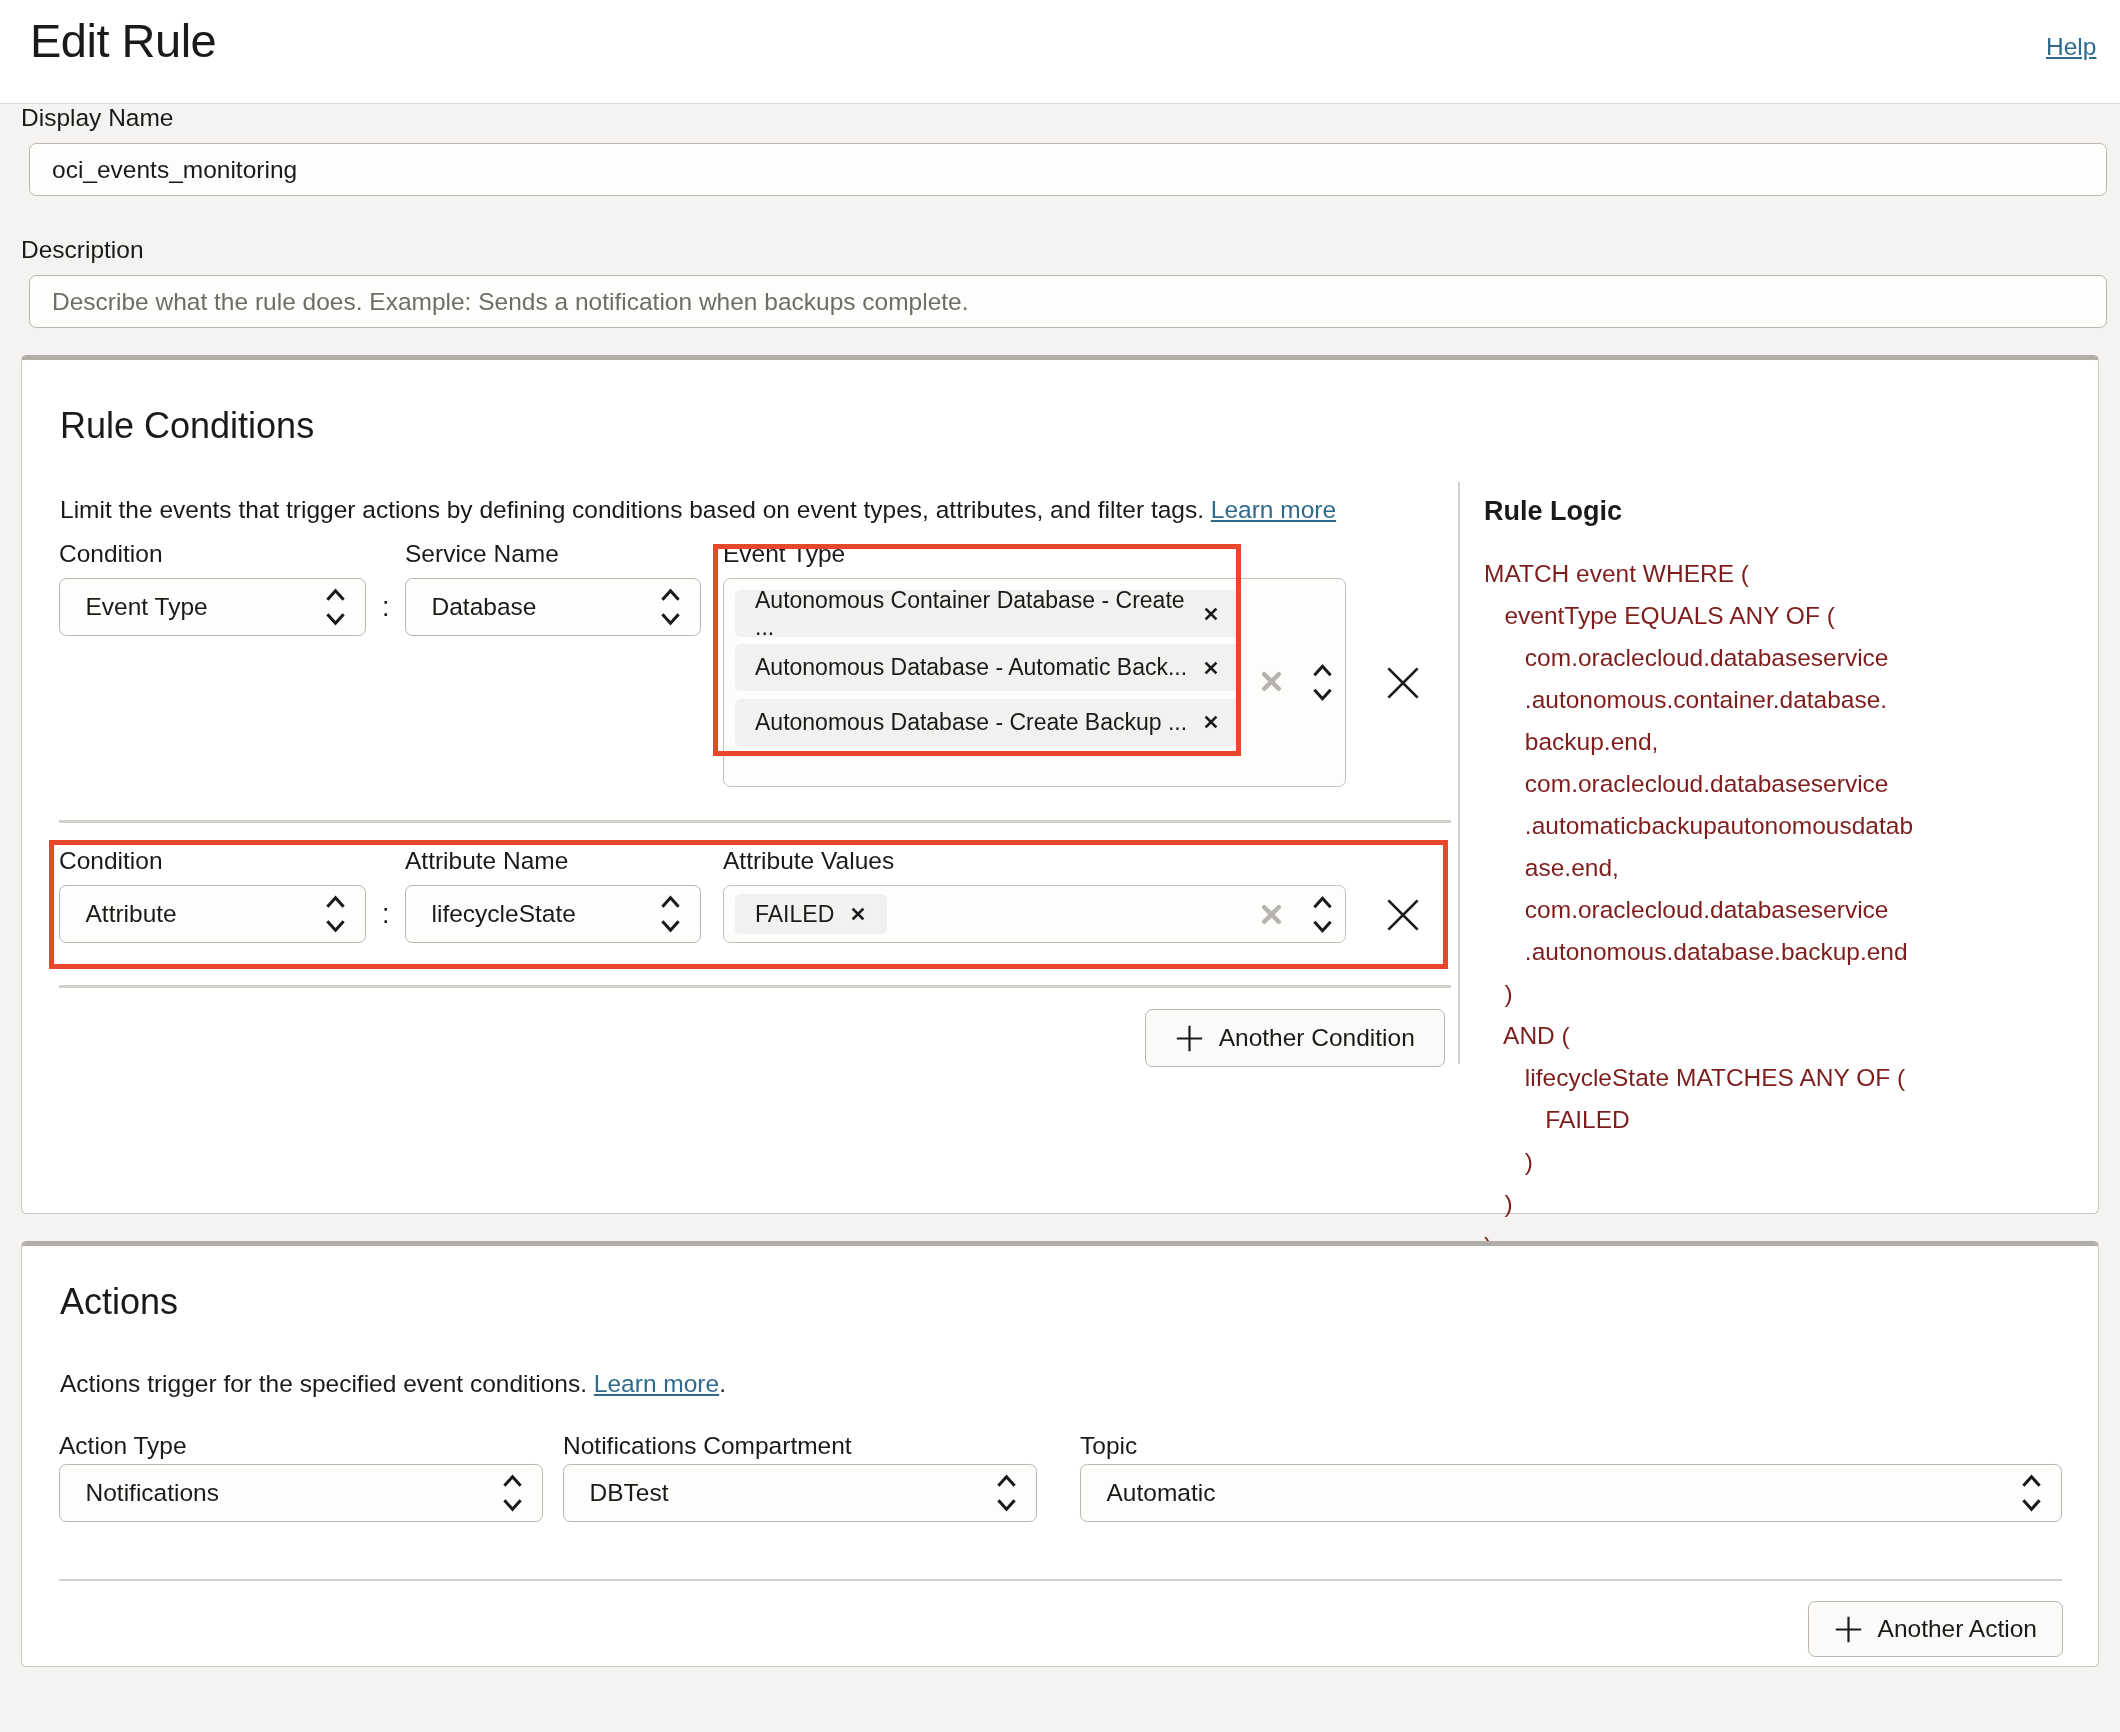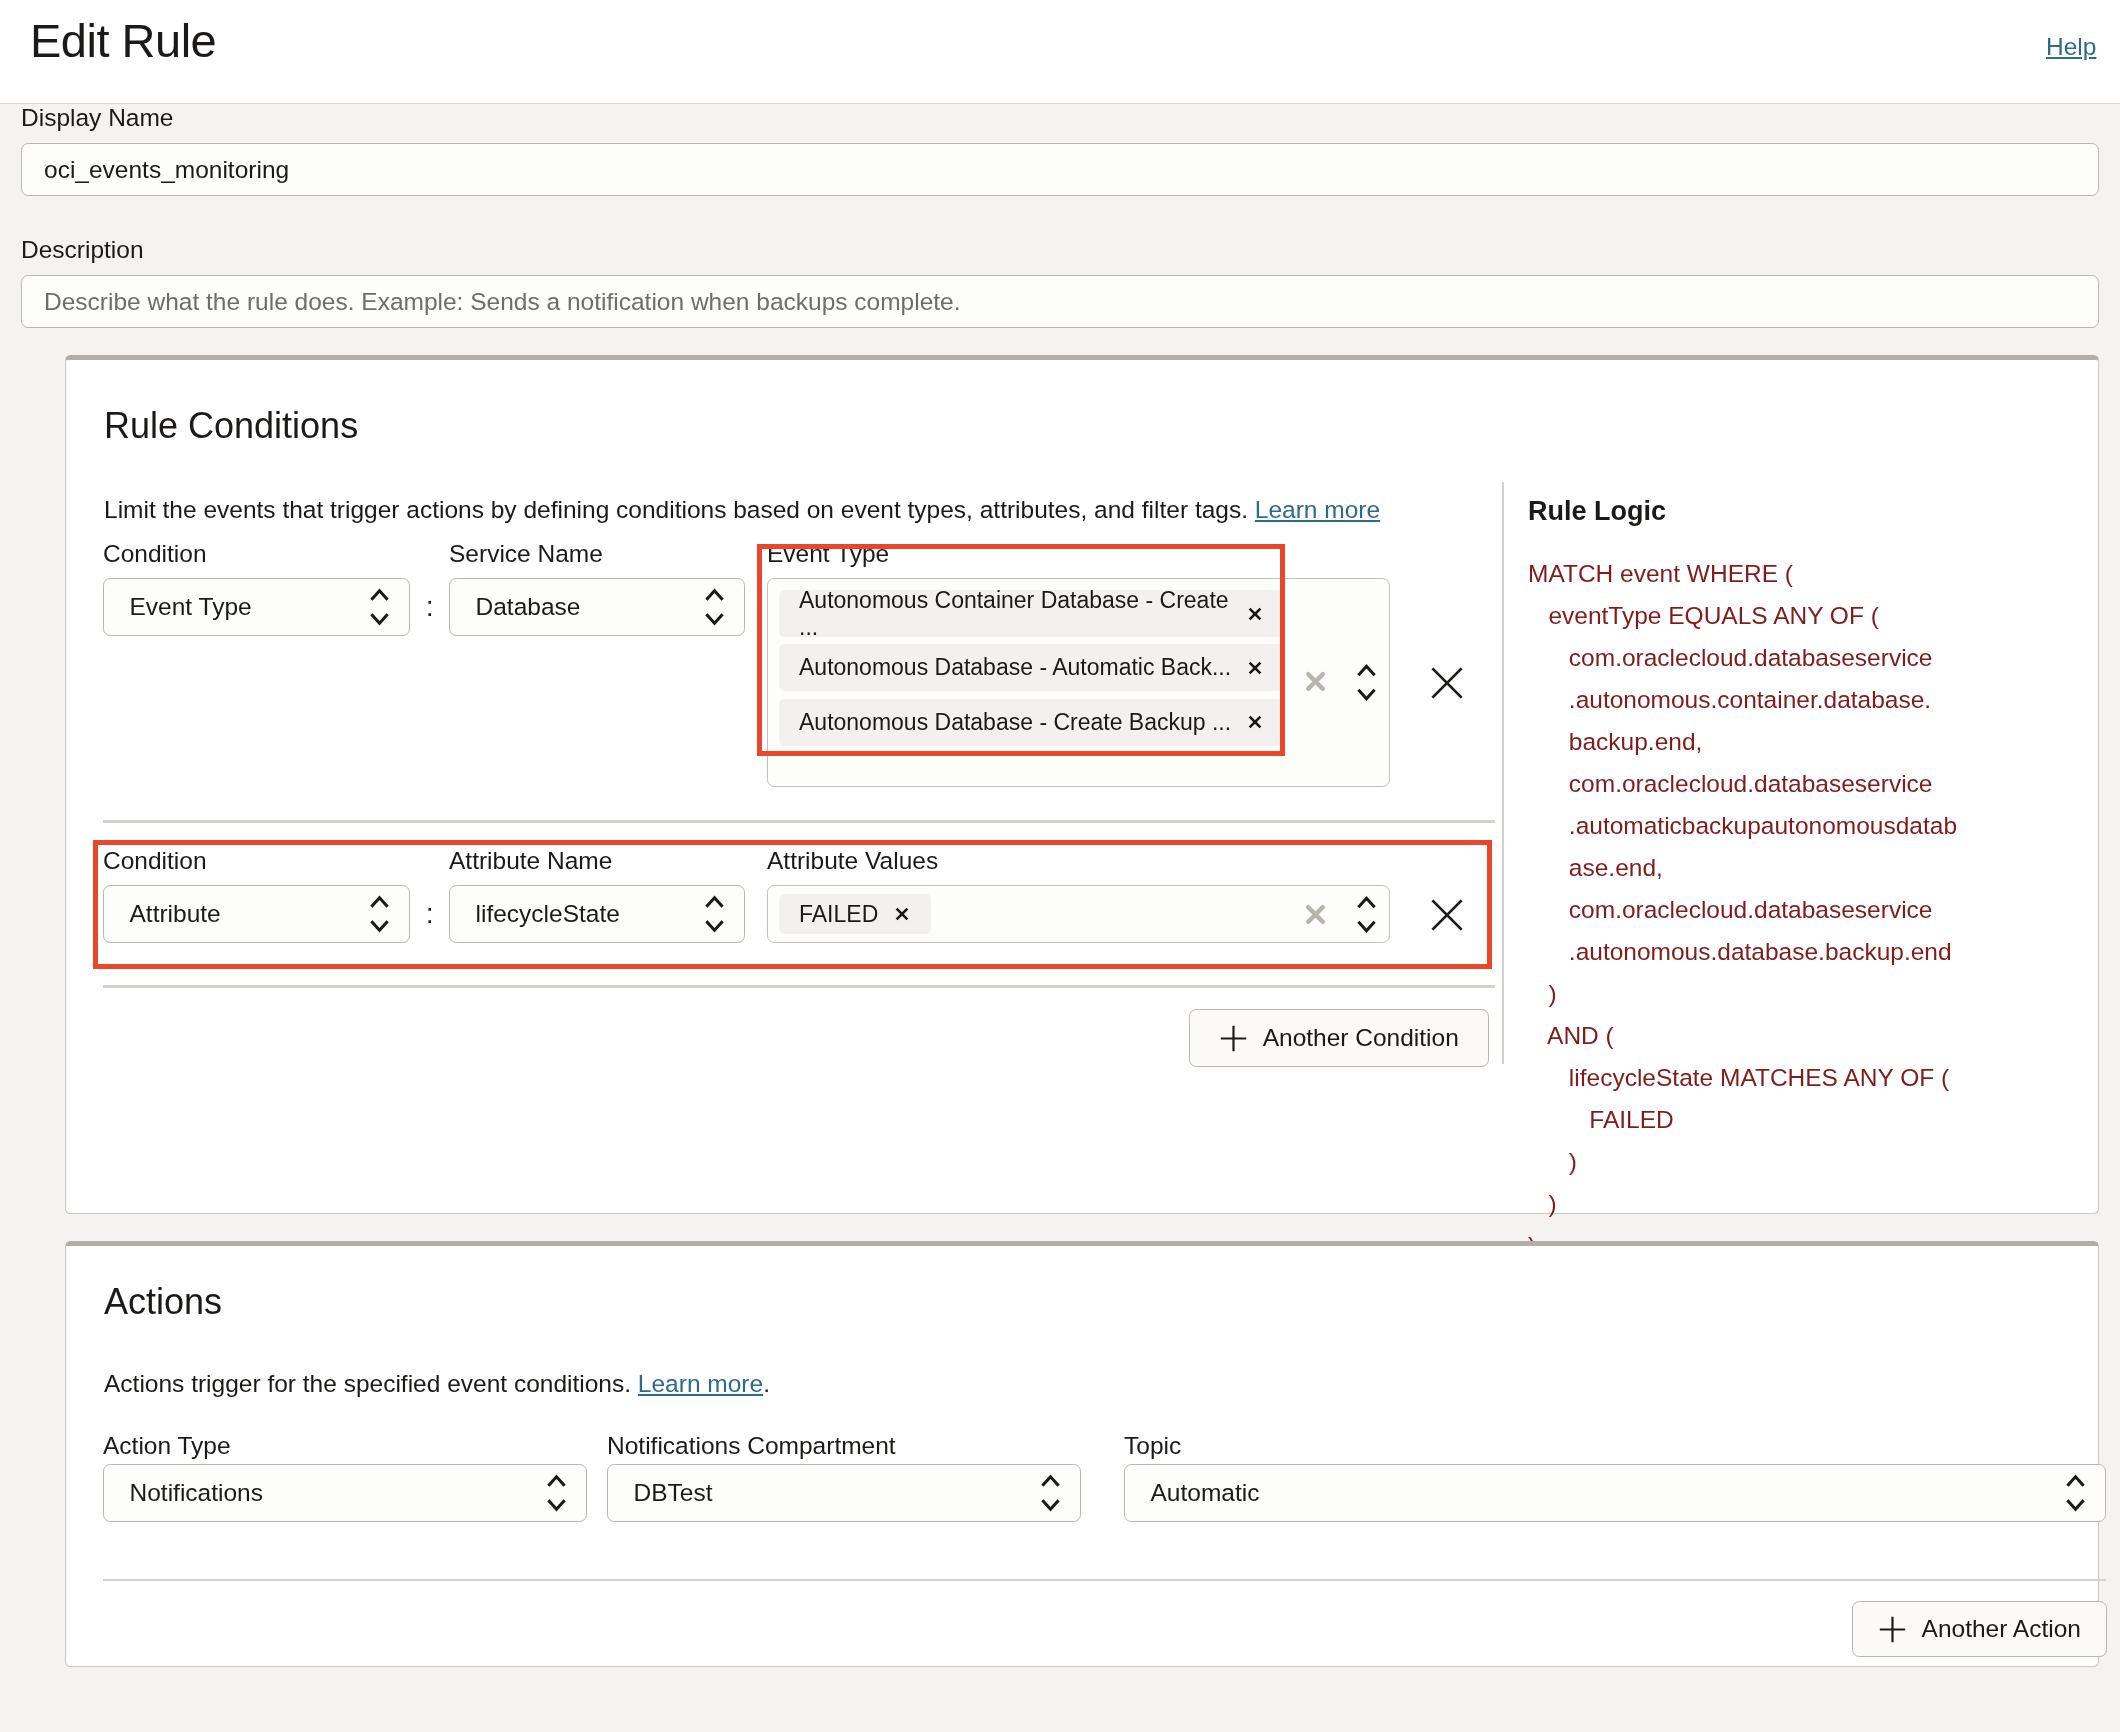--- a/index.html
+++ b/index.html
@@ -27,28 +27,28 @@
 
   
   .main { padding:0 21px; }
   .field-label { font-size:24.5px; color:#1b1a18; }
   .lbl-display { }
   .lbl-desc { margin-top:40px; }
   .text-input {
     display:block; width:100%; height:53px; margin-top:11px;
     background:#fdfdfc; border:1.8px solid #b9b5af; border-radius:7.3px;
     font-family:"Liberation Sans", sans-serif; font-size:24.5px; color:#1b1a18;
-    padding:0 22px; outline:none;
+    padding:0 22px; outline:none;margin-left:8px;
   }
   .text-input::placeholder { color:#6f6d69; opacity:1; }
 
   
   .card {
     position:relative; background:#ffffff; margin-top:27px;
-    border:1.8px solid #cbc8c2; border-top:5.5px solid #b2aea7; border-radius:5.5px;margin-left:44px;
+    border:1.8px solid #cbc8c2; border-top:5.5px solid #b2aea7; border-radius:5.5px;
   }
   .card-conditions { height:859px; }
   .card-actions { height:426px; }
   .section-title { position:absolute; font-size:36px; font-weight:400; color:#1b1a18; }
 
   
   .select {
     position:absolute; height:58px; background:#fdfdfc;
     border:1.8px solid #b9b5af; border-radius:7.3px; cursor:pointer;
   }

